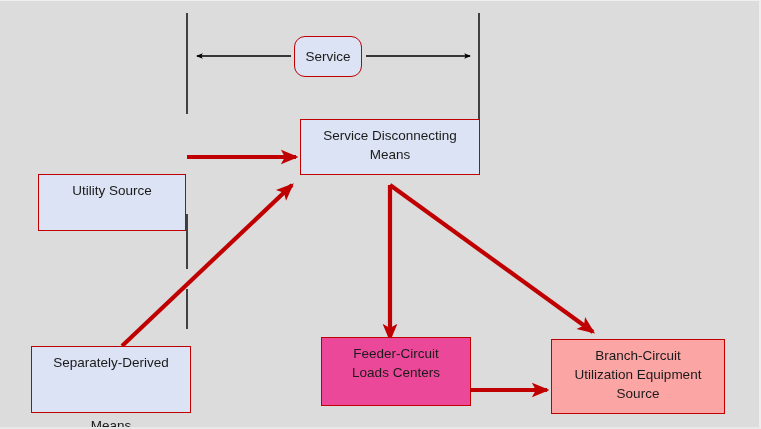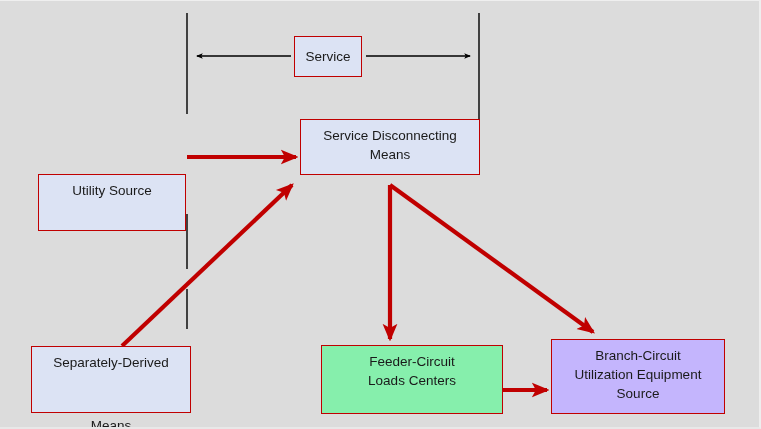--- a/index.html
+++ b/index.html
@@ -66,37 +66,37 @@
       <line x1="187" y1="288" x2="187" y2="328" stroke="#1a1a1a" stroke-width="1.6"></line>
       <line x1="291" y1="55" x2="197" y2="55" stroke="#000000" stroke-width="1.6" marker-end="url(#head-0)"></line>
       <line x1="366" y1="55" x2="470" y2="55" stroke="#000000" stroke-width="1.6" marker-end="url(#head-0)"></line>
       <line x1="187" y1="156" x2="296" y2="156" stroke="#c00000" stroke-width="4.2" marker-end="url(#head-1)"></line>
       <line x1="122" y1="345" x2="292" y2="184" stroke="#c00000" stroke-width="4.2" marker-end="url(#head-1)"></line>
       <line x1="390" y1="184" x2="390" y2="338" stroke="#c00000" stroke-width="4.2" marker-end="url(#head-1)"></line>
       <line x1="390" y1="184" x2="593" y2="331" stroke="#c00000" stroke-width="4.2" marker-end="url(#head-1)"></line>
       <line x1="471" y1="389" x2="547" y2="389" stroke="#c00000" stroke-width="4.2" marker-end="url(#head-1)"></line>
     </svg>
   <div id="nodes-layer">
-      <div class="node centered" style="left: 294px; top: 35px; width: 68px; height: 41px; background: rgb(220, 227, 244); border-color: rgb(192, 0, 0);">
+      <div class="node centered" style="left: 294px; top: 35px; width: 68px; height: 41px; background: rgb(220, 227, 244); border-color: rgb(192, 0, 0); border-radius: 11px;">
         <span class="ln">Service</span>
       </div>
       <div class="node" style="left: 38px; top: 128px; width: 148px; height: 57px; background: rgb(220, 227, 244); border-color: rgb(192, 0, 0); margin-top: 45px;">
         <span class="ln">Utility Source</span>
       </div>
       <div class="node" style="left: 300px; top: 118px; width: 180px; height: 56px; background: rgb(220, 227, 244); border-color: rgb(192, 0, 0);">
         <span class="ln">Service Disconnecting</span>
         <span class="ln">Means</span>
       </div>
       <div class="node" style="left: 31px; top: 345px; width: 160px; height: 67px; background: rgb(220, 227, 244); border-color: rgb(192, 0, 0); gap: 44px;">
         <span class="ln">Separately-Derived</span>
         <span class="ln">Means</span>
       </div>
-      <div class="node" style="left: 321px; top: 344px; width: 182px; height: 69px; background: #86efac; border-color: rgb(192, 0, 0);">
+      <div class="node" style="left: 321px; top: 336px; width: 150px; height: 69px; background: #ec4899; border-color: rgb(192, 0, 0);">
         <span class="ln">Feeder-Circuit</span>
         <span class="ln">Loads Centers</span>
       </div>
-      <div class="node" style="left: 551px; top: 338px; width: 174px; height: 75px; background: #c4b5fd; border-color: rgb(192, 0, 0);">
+      <div class="node" style="left: 551px; top: 338px; width: 174px; height: 75px; background: #fca5a5; border-color: rgb(192, 0, 0);">
         <span class="ln">Branch-Circuit</span>
         <span class="ln">Utilization Equipment</span>
         <span class="ln">Source</span>
       </div>
     </div>
 </div>
 
 </body></html>

